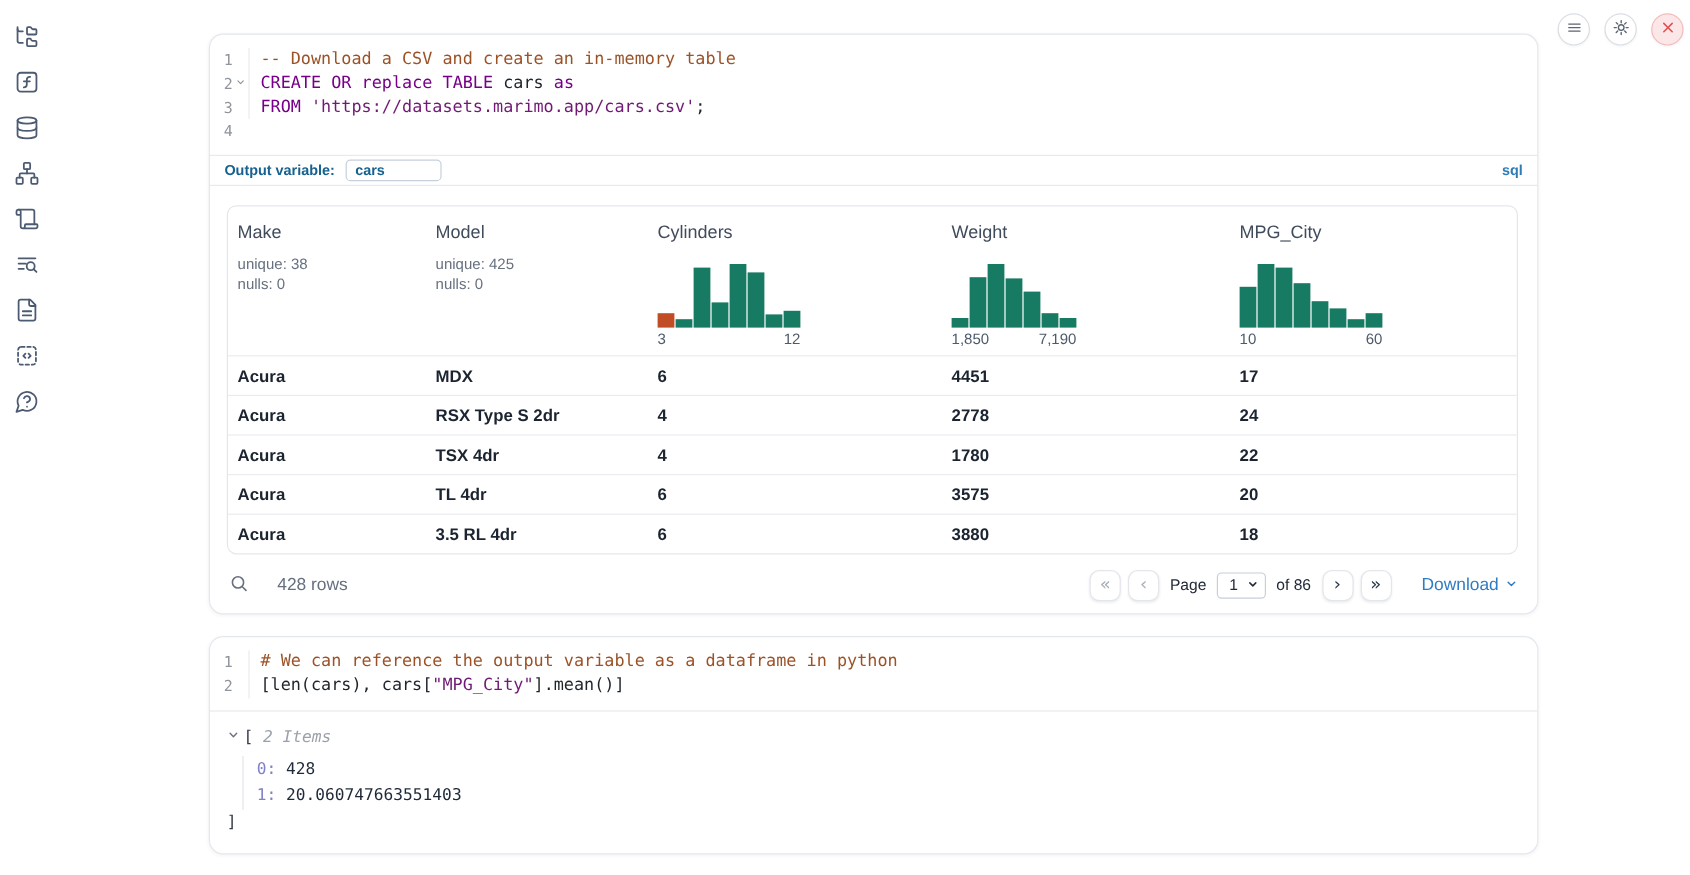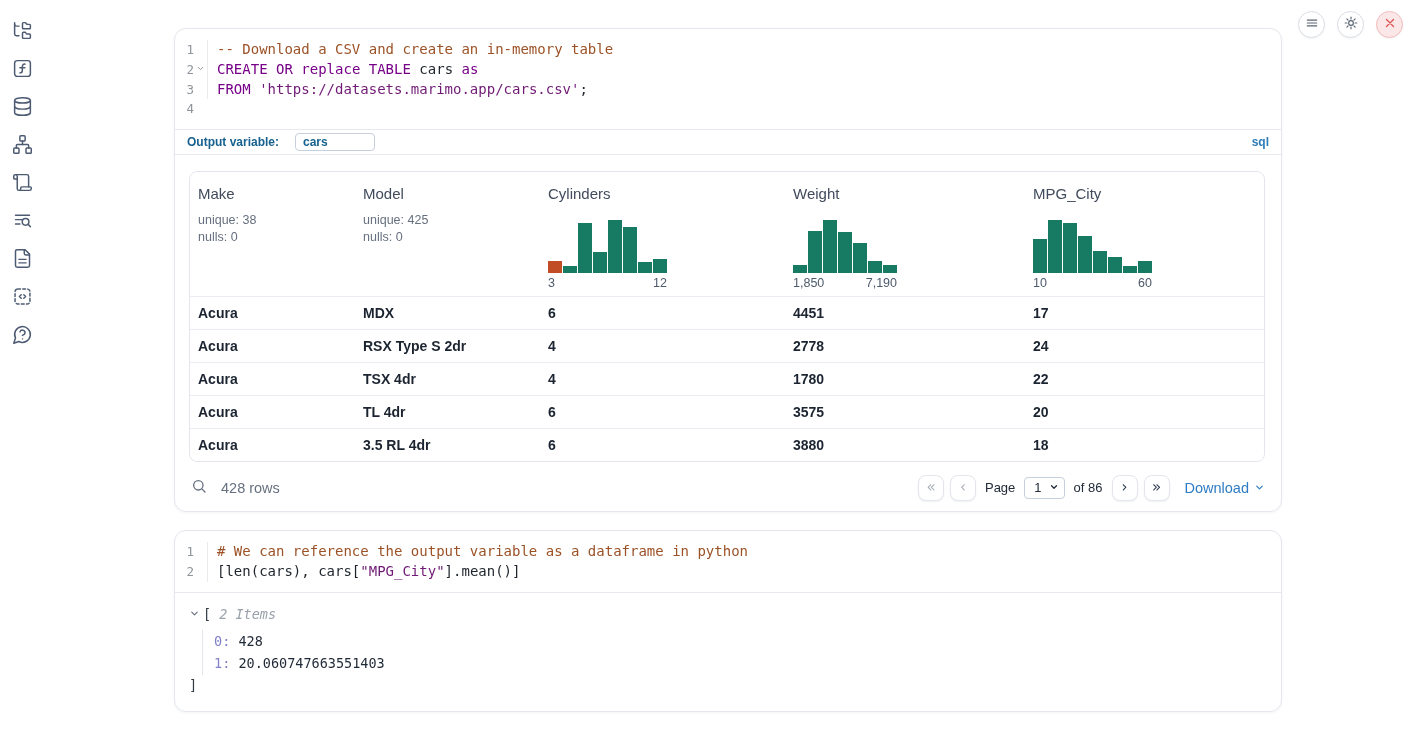--- a/index.html
+++ b/index.html
@@ -35,21 +35,21 @@
   .foldcol{flex:0 0 13px;display:flex;justify-content:center;color:#8f959b;padding-top:4px;}
   .foldcol svg{width:9px;height:9px;}
   .code-text{border-left:1px solid #ebebeb;padding-left:9px;white-space:pre;}
   .tk-kw{color:#770088;}
   .tk-str{color:#701a75;}
   .tk-comment{color:#9c5227;}
   .tk-pl{color:#1e242c;}
 
   
   .outvar-bar{height:25px;border-top:1px solid #e6e9ed;display:flex;align-items:center;
-    padding:0 12px;gap:16px;}
+    padding:0 12px;gap:9px;}
   .outvar-label{font-size:12px;font-weight:bold;color:#16618f;}
   .outvar-input{width:80px;height:18px;border:1px solid #c6d0dc;border-radius:4px;
     font-size:12px;font-weight:bold;color:#16618f;padding:0 7px;outline:none;
     font-family:"Liberation Sans",sans-serif;}
   .lang-badge{margin-left:auto;font-size:12px;font-weight:bold;color:#2d7cb8;}
 
   
   .cell-output{border-top:1px solid #e6e9ed;}
   .data-table{margin:16px 16px 0 14px;border:1px solid #e3e7ed;border-radius:8px;overflow:hidden;}
   .thead{display:grid;grid-template-columns:165px 185px 245px 240px 1fr;}
@@ -60,34 +60,34 @@
   .hist-bars{display:flex;align-items:flex-end;gap:1px;height:53px;}
   .hist-bar{width:14px;}
   .hist-axis{display:flex;justify-content:space-between;font-size:12.5px;color:#4d5a6b;
     margin-top:3px;}
   .tr{display:grid;grid-template-columns:165px 185px 245px 240px 1fr;height:33px;
     border-top:1px solid #e9ecf0;align-items:center;font-weight:bold;}
   .td{padding-left:8px;font-size:14px;color:#1b2430;}
 
   
   .table-footer{display:flex;align-items:center;height:51px;padding:0 16px;}
-  .rows-count{display:flex;align-items:center;gap:14px;color:#66707f;font-size:14.5px;}
+  .rows-count{display:flex;align-items:center;gap:24px;color:#66707f;font-size:14.5px;}
   .search-btn{border:none;background:transparent;color:#66707f;padding:0;cursor:pointer;
     display:flex;align-items:center;}
   .search-btn svg{width:16px;height:16px;}
   .pager{margin-left:auto;display:flex;align-items:center;gap:6px;}
   .pg-btn{width:26px;height:26px;border-radius:8px;border:1px solid #e3e6eb;background:#fff;
     box-shadow:0 1px 2px rgba(20,30,50,.07);display:flex;align-items:center;justify-content:center;
     font-size:15px;color:#2c3a4d;cursor:pointer;font-family:"DejaVu Sans",sans-serif;padding:0 0 2px 0;}
   .pg-btn.disabled{color:#a7aeb8;}
   .pg-label{font-size:13px;color:#222b38;margin:0 3px;}
   .pg-select{height:22px;min-width:38px;border:1px solid #c6d0dc;border-radius:4px;background:#fff;
     display:flex;align-items:center;gap:7px;padding:0 5px 0 9px;font-size:13px;color:#222b38;cursor:pointer;}
   .pg-select svg{width:10px;height:10px;color:#222b38;}
-  .download-btn{margin-left:9px;display:flex;align-items:center;gap:5px;border:none;background:transparent;
+  .download-btn{margin-left:19px;display:flex;align-items:center;gap:5px;border:none;background:transparent;
     color:#2e7cc4;font-size:14.5px;cursor:pointer;font-family:"Liberation Sans",sans-serif;padding:0;}
   .download-btn svg{width:11px;height:11px;}
 
   
   .py-output{border-top:1px solid #e6e9ed;padding:13px 16px 0 14px;
     font-family:"DejaVu Sans Mono",monospace;font-size:13.5px;}
   .tree-head{display:flex;align-items:center;gap:1px;color:#333b45;cursor:pointer;}
   .tree-head svg{width:11px;height:11px;color:#6b7280;margin-right:2px;}
   .tree-items-label{font-style:italic;color:#9ba1ab;margin-left:7px;}
   .tree-body{margin:8px 0 0 13px;border-left:1px solid #e2e5e9;padding-left:11px;}

